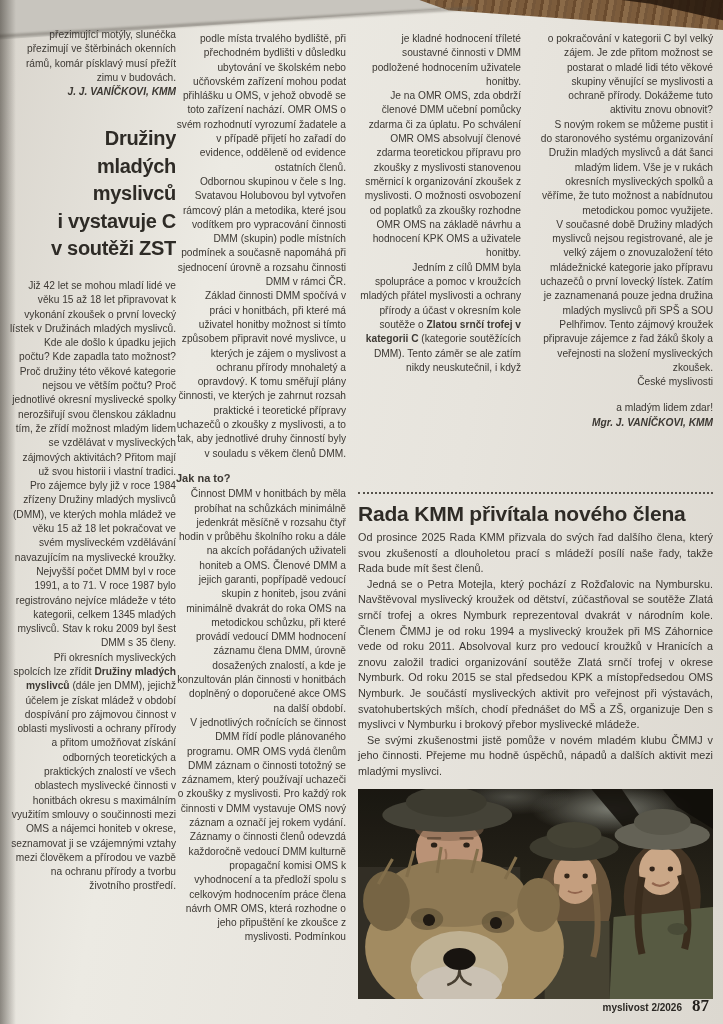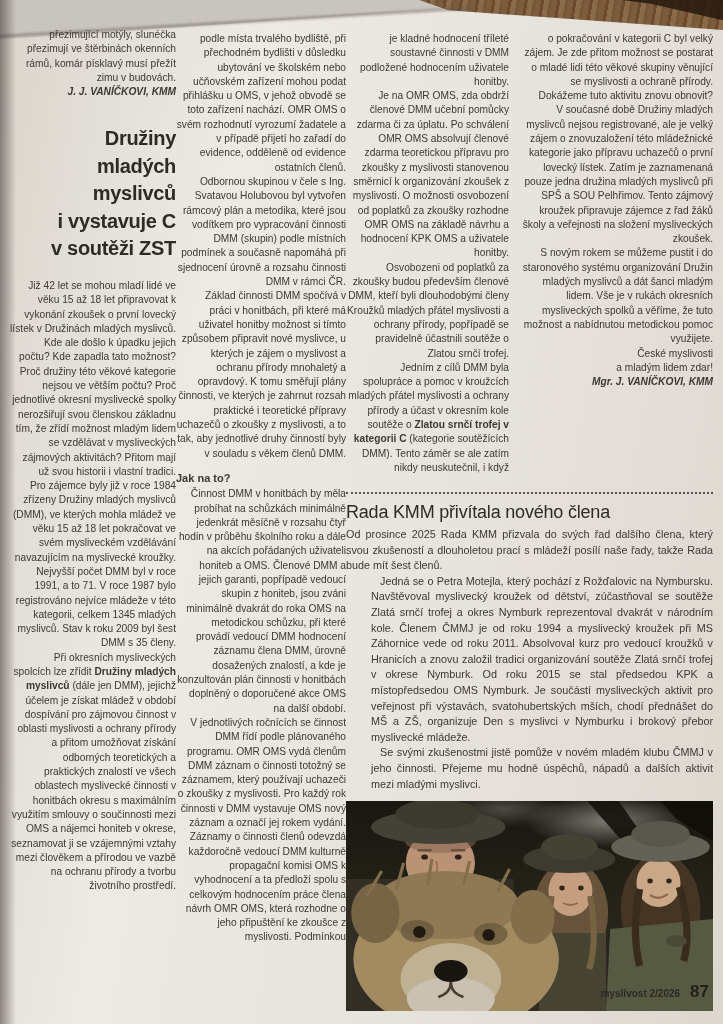--- a/index.html
+++ b/index.html
@@ -19,43 +19,43 @@
   .edge-line{position:absolute;top:21px;left:-12px;width:486px;height:3px;
     background:rgba(95,90,82,.45);transform:rotate(-3.4deg);filter:blur(1px);}
   .left-shadow{position:absolute;top:0;left:0;width:16px;height:100%;
     background:linear-gradient(90deg,rgba(45,40,33,.5),rgba(45,40,33,0));}
   
   .content{position:absolute;top:26px;left:10px;width:703px;bottom:0;display:flex;}
   .col{font-size:10.2px;line-height:14.3px;text-align:justify;overflow:hidden;}
   .col p{margin:0;text-align:right;}
   .col p.ind{text-indent:9px;}
   .col1{width:166px;}
-  .col2{width:170px;margin-right:0;padding-top:6px;}
+  .col2{width:170px;margin-right:12px;padding-top:6px;}
   .right-region{flex:1;display:flex;flex-direction:column;}
   .right-cols{display:flex;height:452px;overflow:hidden;padding-top:6px;}
   .col3{width:163px;margin-right:13px;}
   .col4{flex:1;}
   .prev-end{padding-top:2px;}
   .author-line{font-weight:bold;font-style:italic;text-align:right;margin-top:2px;}
   .headline{font-weight:bold;font-size:20px;line-height:27.5px;letter-spacing:-.3px;
     color:#2e2b26;margin:26px 0 16px 0;text-align:right;}
   .headline span{display:block;}
   .subhead{font-weight:bold;font-size:11px;margin:10px 0 2px 0;text-align:left;}
   b.lead{font-weight:bold;}
   .signoff{margin-top:14px;text-align:left;}
   .signoff-author{font-weight:bold;font-style:italic;text-align:right;margin-top:2px;}
   .dotted-rule{border:none;border-top:2.5px dotted #56524b;margin:8px 0 6px 0;width:100%;}
-  .a2-heading{font-weight:normal;font-size:18px;letter-spacing:-.2px;color:#2e2b26;margin:2px 0 4px 0;}
+  .a2-heading{font-weight:bold;font-size:21px;letter-spacing:-.2px;color:#2e2b26;margin:2px 0 4px 0;}
   .a2 p{font-size:10.8px;line-height:15.6px;text-align:justify;margin:0;}
-  .a2 p.ind{text-indent:9px;margin-left:25px;}
+  .a2 p.ind{text-indent:9px;}
   .photo{margin:9px 0 0 0;width:100%;height:210px;display:block;}
   .photo svg{display:block;width:100%;height:100%;}
-  .footer{position:absolute;right:14px;bottom:22px;display:flex;align-items:baseline;gap:10px;}
+  .footer{position:absolute;right:14px;bottom:8px;display:flex;align-items:baseline;gap:10px;}
   .footer .issue{font-weight:bold;font-size:10px;color:#2c2925;}
-  .footer .pagenum{font-weight:bold;font-size:17px;color:#221f1b;}
+  .footer .pagenum{font-weight:bold;font-size:17px;color:#221f1b;font-family:Liberation Serif, serif;}
 </style>
 </head>
 <body>
 
 <div class="edge-underpage"></div>
 <div class="wood"></div>
 <div class="wood-dark-corner"></div>
 <div class="edge-line"></div>
 <div class="left-shadow"></div>
 
@@ -85,29 +85,28 @@
     <h3 class="subhead">Jak na to?</h3>
     <p>Činnost DMM v honitbách by měla probíhat na schůzkách minimálně jedenkrát měsíčně v rozsahu čtyř hodin v průběhu školního roku a dále na akcích pořádaných uživateli honiteb a OMS. Členové DMM a jejich garanti, popřípadě vedoucí skupin z honiteb, jsou zváni minimálně dvakrát do roka OMS na metodickou schůzku, při které provádí vedoucí DMM hodnocení záznamu člena DMM, úrovně dosažených znalostí, a kde je konzultován plán činnosti v honitbách doplněný o doporučené akce OMS na další období.</p>
     <p class="ind">V jednotlivých ročnících se činnost DMM řídí podle plánovaného programu. OMR OMS vydá členům DMM záznam o činnosti totožný se záznamem, který používají uchazeči o zkoušky z myslivosti. Pro každý rok činnosti v DMM vystavuje OMS nový záznam a označí jej rokem vydání. Záznamy o činnosti členů odevzdá každoročně vedoucí DMM kulturně propagační komisi OMS k vyhodnocení a ta předloží spolu s celkovým hodnocením práce člena návrh OMR OMS, která rozhodne o jeho připuštění ke zkoušce z myslivosti. Podmínkou</p>
   </div>
 
   <div class="right-region">
     <div class="right-cols">
       <div class="col col3">
         <p>je kladné hodnocení tříleté soustavné činnosti v DMM podložené hodnocením uživatele honitby.</p>
         <p class="ind">Je na OMR OMS, zda obdrží členové DMM učební pomůcky zdarma či za úplatu. Po schválení OMR OMS absolvují členové zdarma teoretickou přípravu pro zkoušky z myslivosti stanovenou směrnicí k organizování zkoušek z myslivosti. O možnosti osvobození od poplatků za zkoušky rozhodne OMR OMS na základě návrhu a hodnocení KPK OMS a uživatele honitby.</p>
-        <p class="ind">Osvobozeni od poplatků za zkoušky budou především členové DMM, kteří byli dlouhodobými členy Kroužků mladých přátel myslivosti a ochrany přírody, popřípadě se pravidelně účastnili soutěže o Zlatou srnčí trofej.</p>
         <p class="ind"><span>Jedním z cílů DMM byla spolupráce a pomoc v kroužcích mladých přátel myslivosti a ochrany přírody a účast v okresním kole soutěže o </span><b>Zlatou srnčí trofej v kategorii C</b><span> (kategorie soutěžících DMM). Tento záměr se ale zatím nikdy neuskutečnil, i když</span></p>
       </div>
       <div class="col col4">
         <p>o pokračování v kategorii C byl velký zájem. Je zde přitom možnost se postarat o mladé lidi této věkové skupiny věnující se myslivosti a ochraně přírody. Dokážeme tuto aktivitu znovu obnovit?</p>
+        <p class="ind">S novým rokem se můžeme pustit i do staronového systému organizování Družin mladých myslivců a dát šanci mladým lidem. Vše je v rukách okresních mysliveckých spolků a věříme, že tuto možnost a nabídnutou metodickou pomoc využijete.</p>
         <p class="ind">V současné době Družiny mladých myslivců nejsou registrované, ale je velký zájem o znovuzaložení této mládežnické kategorie jako přípravu uchazečů o první lovecký lístek. Zatím je zaznamenaná pouze jedna družina mladých myslivců při SPŠ a SOU Pelhřimov. Tento zájmový kroužek připravuje zájemce z řad žáků školy a veřejnosti na složení mysliveckých zkoušek.</p>
-        <p class="ind">S novým rokem se můžeme pustit i do staronového systému organizování Družin mladých myslivců a dát šanci mladým lidem. Vše je v rukách okresních mysliveckých spolků a věříme, že tuto možnost a nabídnutou metodickou pomoc využijete.</p>
         <p class="signoff">České myslivosti</p>
-        <p class="signoff" style="margin-top:0">a mladým lidem zdar!</p>
+        <p class="signoff" style="margin-top:12px">a mladým lidem zdar!</p>
         <p class="signoff-author">Mgr. J. VANÍČKOVI, KMM</p>
       </div>
     </div>
 
     <hr class="dotted-rule">
 
     <div class="a2">
       <h2 class="a2-heading">Rada KMM přivítala nového člena</h2>
       <p>Od prosince 2025 Rada KMM přizvala do svých řad dalšího člena, který svou zkušeností a dlouholetou prací s mládeží posílí naše řady, takže Rada bude mít šest členů.</p>
       <p class="ind">Jedná se o Petra Motejla, který pochází z Rožďalovic na Nymbursku. Navštěvoval myslivecký kroužek od dětství, zúčastňoval se soutěže Zlatá srnčí trofej a okres Nymburk reprezentoval dvakrát v národním kole. Členem ČMMJ je od roku 1994 a myslivecký kroužek při MS Záhornice vede od roku 2011. Absolvoval kurz pro vedoucí kroužků v Hranicích a znovu založil tradici organizování soutěže Zlatá srnčí trofej v okrese Nymburk. Od roku 2015 se stal předsedou KPK a místopředsedou OMS Nymburk. Je součástí mysliveckých aktivit pro veřejnost při výstavách, svatohubertských mších, chodí přednášet do MŠ a ZŠ, organizuje Den s myslivci v Nymburku i brokový přebor myslivecké mládeže.</p>

